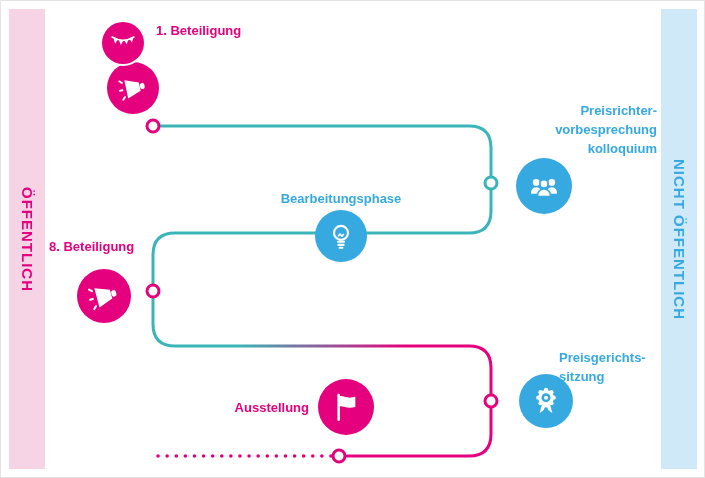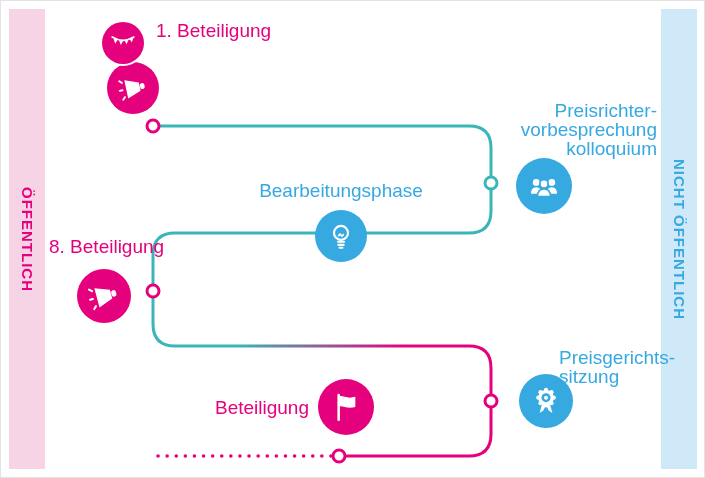--- a/index.html
+++ b/index.html
@@ -24,21 +24,21 @@
   svg.connectors{position:absolute;left:0;top:0;pointer-events:none;}
 
   .icon-circle{
     position:absolute;border-radius:50%;
     display:flex;align-items:center;justify-content:center;
   }
   .pink-bg{background:#e5007d;}
   .blue-bg{background:#36a9e1;}
   .ring{box-shadow:0 0 0 2px #fff;}
 
-  .step-label{position:absolute;font-weight:normal;font-size:19px;line-height:19px;}
+  .step-label{position:absolute;font-weight:bold;font-size:13px;line-height:19px;}
   .pink-text{color:#e5007d;}
   .blue-text{color:#36a9e1;}
   .gap-top{margin-top:10px;}
 </style>
 </head>
 <body>
 
 <div class="canvas">
 
   <div class="sidebar sidebar-left">
@@ -166,30 +166,30 @@
   <div class="step-label pink-text" style="left:155px;top:20px;">
     <div>1. Beteiligung</div>
   </div>
 
   <div class="step-label blue-text" style="right:47px;top:88px;text-align:right;margin-top:12px;">
     <div>Preisrichter-</div>
     <div>vorbesprechung</div>
     <div>kolloquium</div>
   </div>
 
-  <div class="step-label blue-text" style="left:240px;top:180px;width:200px;text-align:center;">
+  <div class="step-label blue-text" style="left:240px;top:188px;width:200px;text-align:center;">
     <div>Bearbeitungsphase</div>
   </div>
 
   <div class="step-label pink-text" style="left:48px;top:236px;">
     <div>8. Beteiligung</div>
   </div>
 
   <div class="step-label blue-text" style="left:558px;top:347px;width:100px;">
     <div>Preisgerichts-</div>
     <div>sitzung</div>
   </div>
 
   <div class="step-label pink-text" style="left:180px;top:397px;width:128px;text-align:right;">
-    <div>Beteiligung</div>
+    <div>Ausstellung</div>
   </div>
 
 </div>
 
 </body></html>

